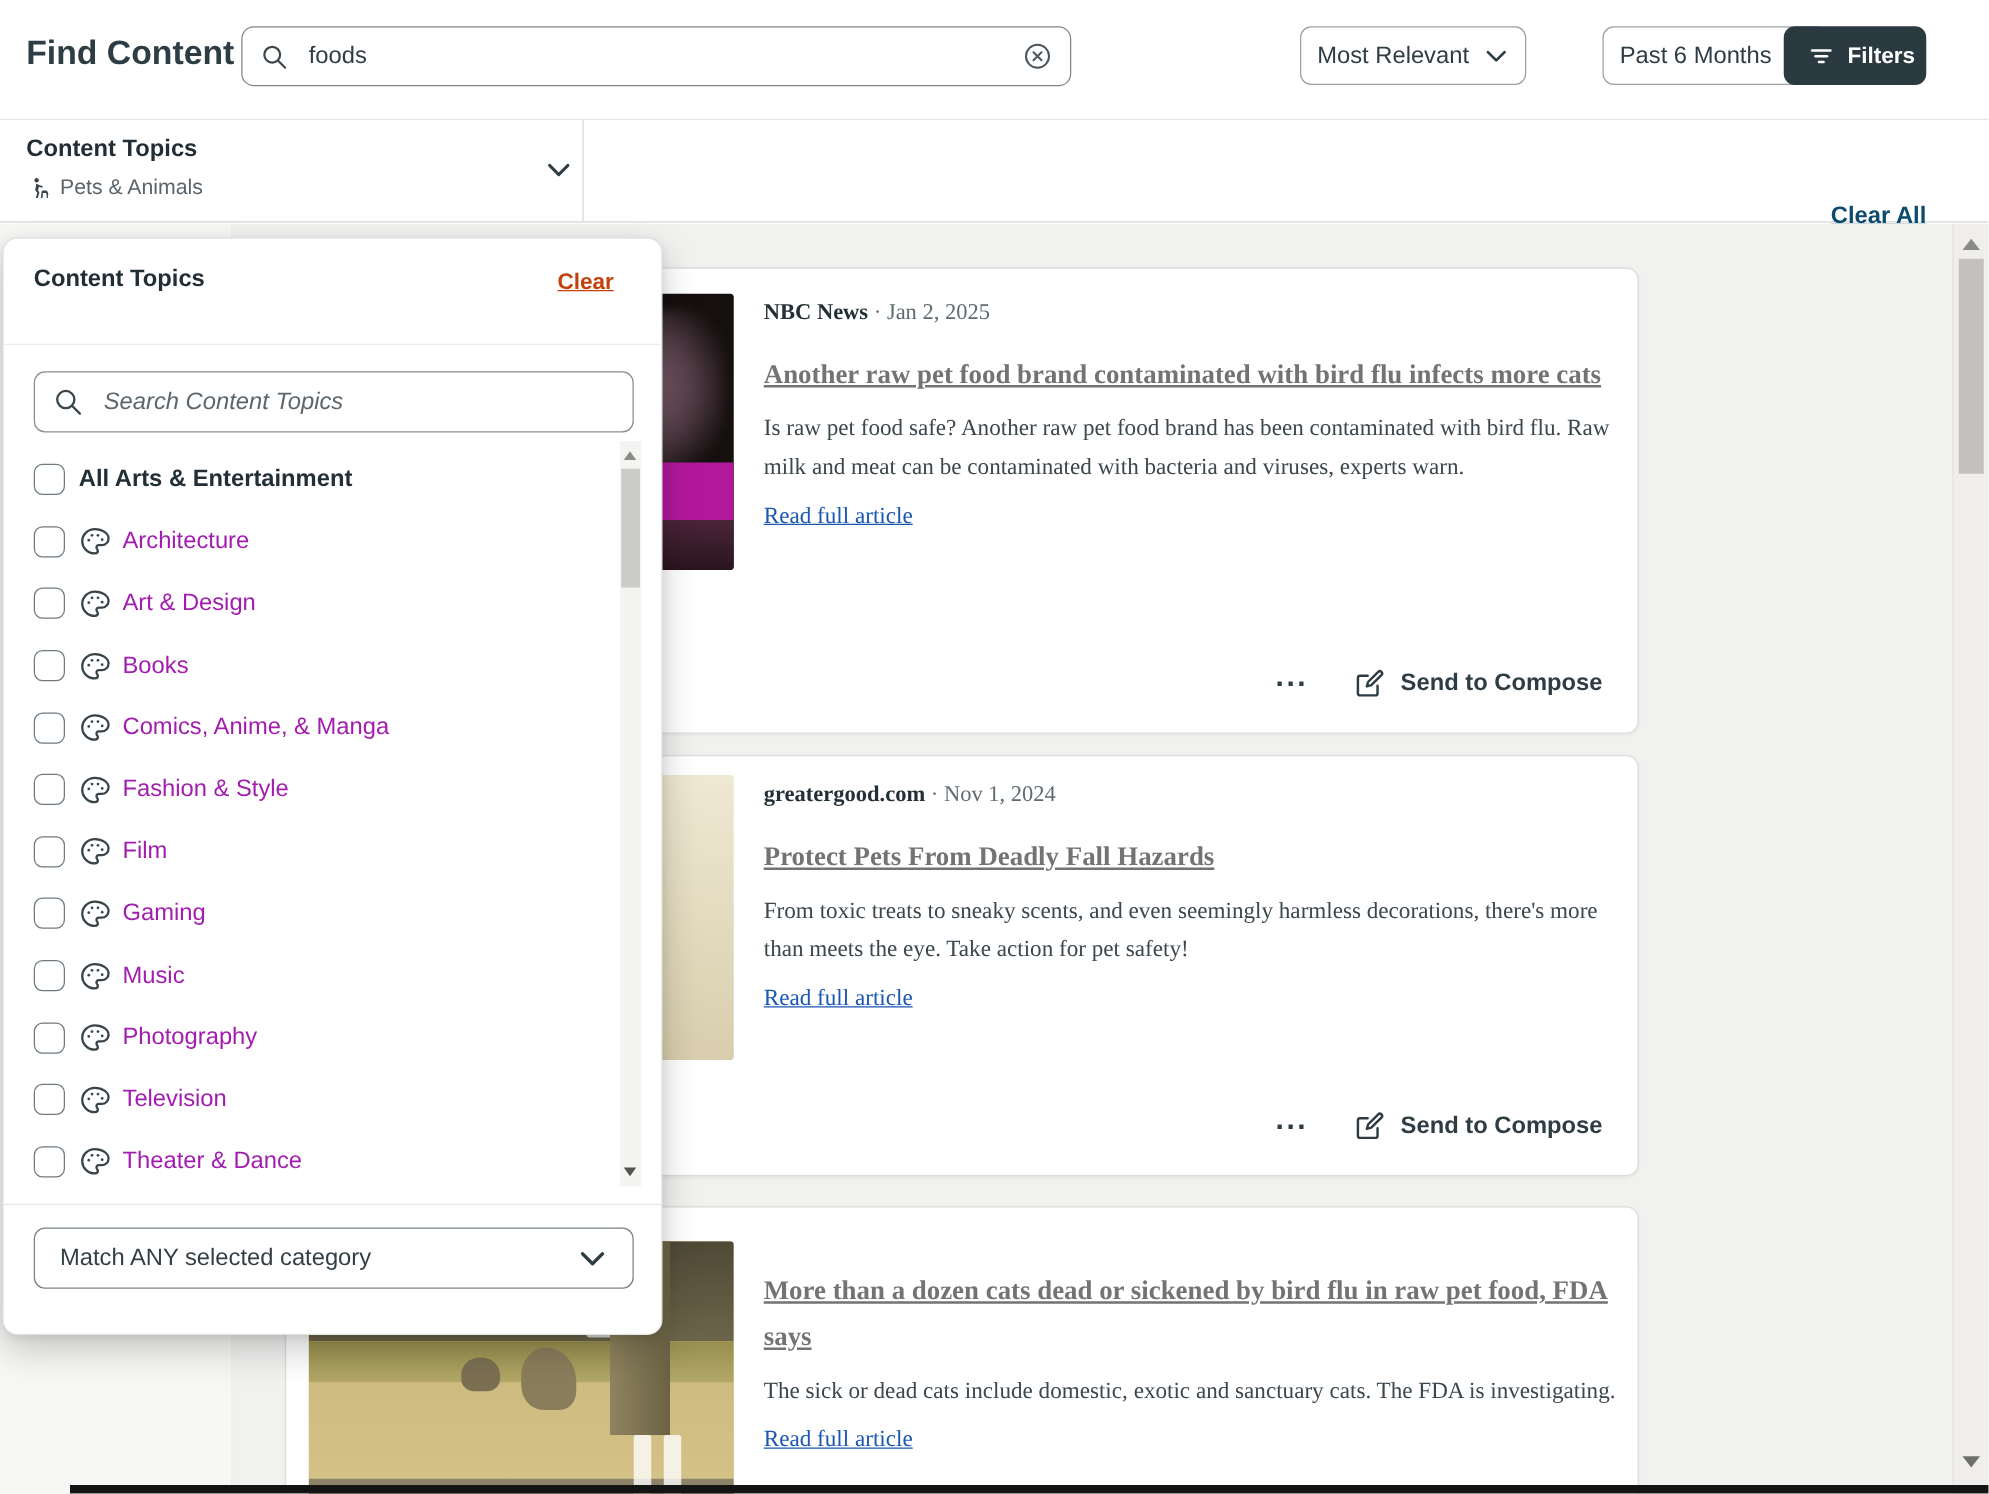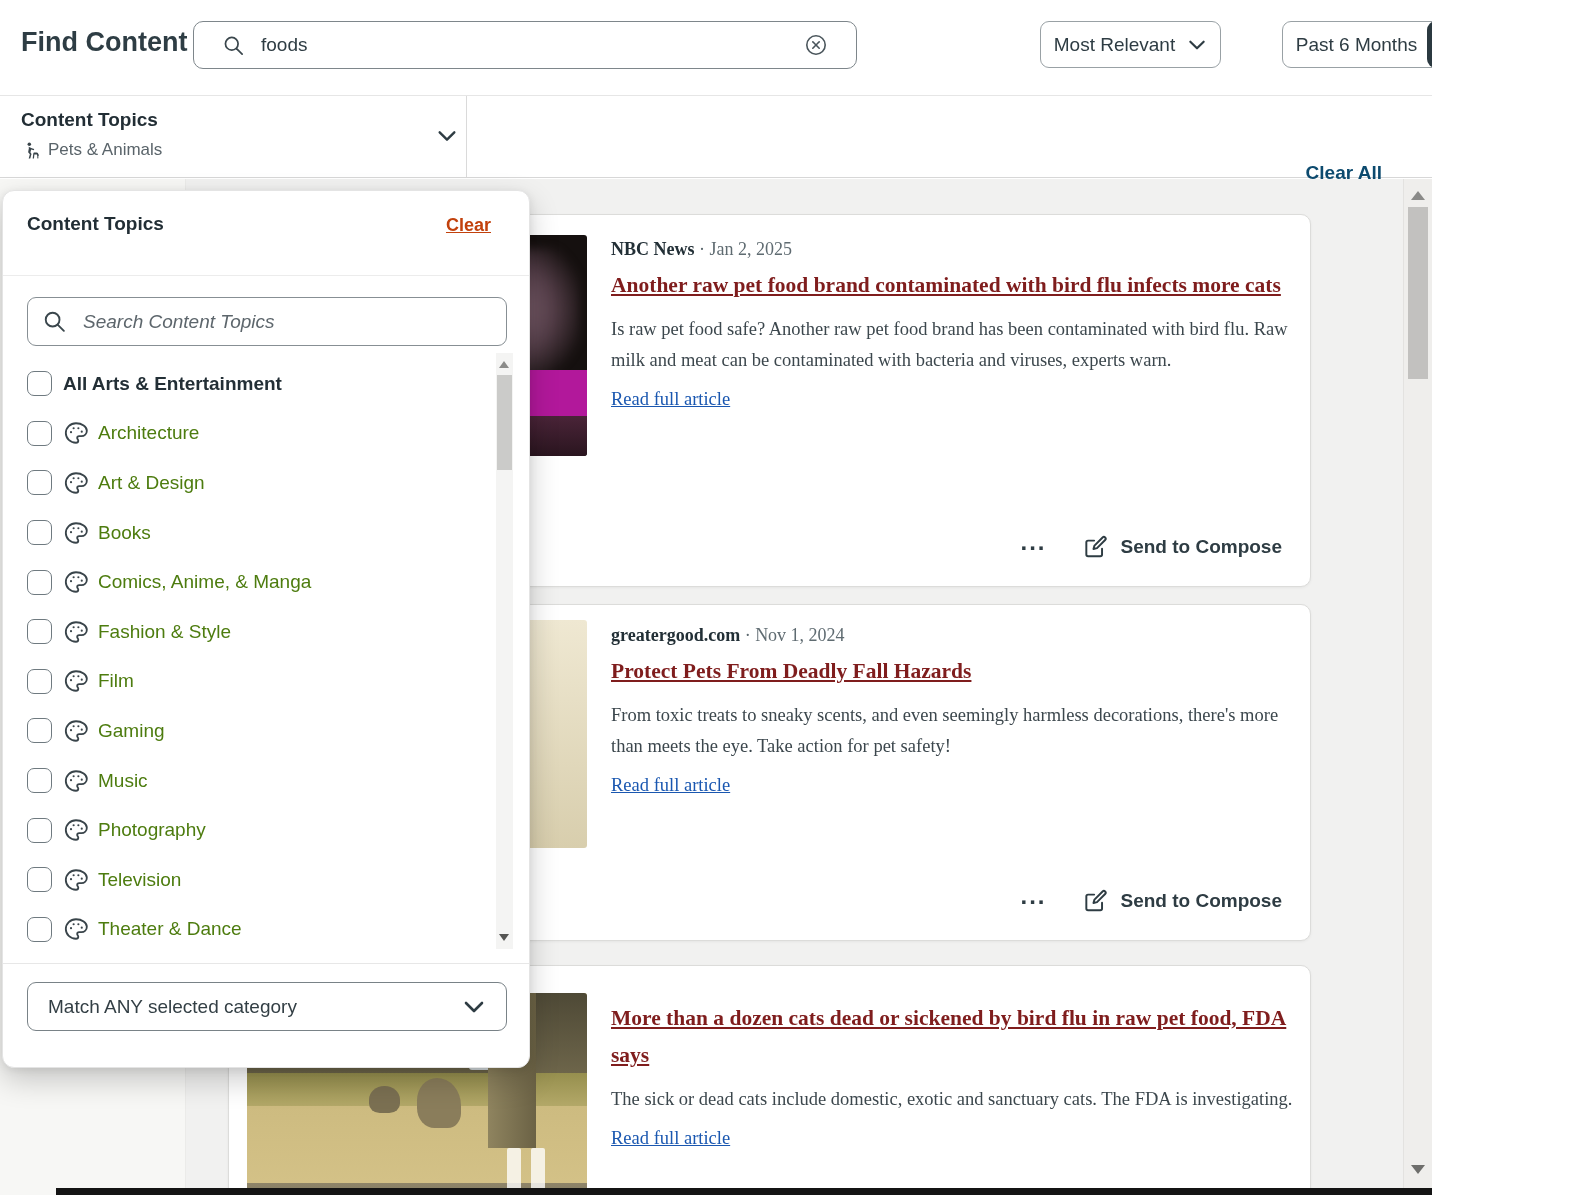--- a/index.html
+++ b/index.html
@@ -1,24 +1,24 @@
 <!DOCTYPE html>
 <html><head>
 <meta charset="utf-8">
 <style>
   html,body{margin:0;padding:0;background:#ffffff;}
-  .screen{position:relative;width:1432px;height:1195px;overflow:hidden;
+  .screen{position:relative;width:1591px;height:1195px;overflow:hidden;
           font-family:"Liberation Sans",sans-serif;color:#2b3940;background:#ffffff;}
   svg{display:block;}
 
   
   .topbar{position:absolute;left:0;top:0;width:100%;height:95px;background:#fff;border-bottom:1px solid #e6e6e6;}
   .page-title{position:absolute;left:21px;top:27px;font-size:27px;font-weight:700;color:#2e3d44;margin:0;}
   .searchbox{position:absolute;left:193px;top:21px;width:664px;height:48px;border:1px solid #7e868b;
-             border-radius:10px;background:#fff;display:flex;align-items:center;box-sizing:border-box;padding:0 28px;}
+             border-radius:10px;background:#fff;display:flex;align-items:center;box-sizing:border-box;padding:0 14px;}
   .searchbox .sicon{color:#3a464c;margin-right:14px;}
   .searchbox input{flex:1;border:none;outline:none;font-size:19px;color:#2e3c43;
                    font-family:"Liberation Sans",sans-serif;background:transparent;}
   .clearx{border:none;background:none;padding:0;cursor:pointer;color:#4a555b;}
 
   .dd{position:absolute;top:21px;height:47px;background:#fff;border:1px solid #99a1a5;border-radius:9px;
       display:flex;align-items:center;justify-content:center;gap:12px;font-size:19px;color:#2e3c43;
       font-family:"Liberation Sans",sans-serif;cursor:pointer;box-sizing:border-box;}
   .dd-sort{left:1040px;width:181px;}
   .dd-time{left:1234px;width:181px;margin-left:48px;}
@@ -68,21 +68,21 @@
   .t3-trunk{position:absolute;left:71%;top:0;width:14%;height:62%;background:linear-gradient(90deg,#8f845f,#6b6245);}
   .t3-dog1{position:absolute;left:36%;top:37%;width:9%;height:11%;background:#7b7052;border-radius:50% 50% 35% 35%;}
   .t3-dog2{position:absolute;left:50%;top:34%;width:13%;height:20%;background:#8a7d5b;border-radius:45% 55% 30% 40%;}
   .t3-bar1,.t3-bar2{position:absolute;top:62%;width:4.2%;height:36%;background:rgba(255,255,255,.78);border-radius:2px;}
   .t3-bar1{left:76.5%;} .t3-bar2{left:83.5%;}
 
   .card-body{position:absolute;left:382px;width:690px;font-family:Liberation Serif, serif;}
   .cb1{top:24px;} .cb2{top:20px;} .cb3{top:27px;}
   .meta{font-size:18px;color:#5f6b71;}
   .meta .src{font-weight:700;color:#222f36;}
-  .a-title{display:block;margin-top:7px;font-size:21.5px;font-weight:700;color:#7f1d1d;line-height:37px;
+  .a-title{display:block;margin-top:21px;font-size:21.5px;font-weight:700;color:#737373;line-height:37px;
            text-decoration:underline;cursor:pointer;}
   .a-desc{margin:10px 0 0 0;font-size:18.5px;color:#3c474d;line-height:31px;}
   .a-read{display:inline-block;margin-top:13px;font-size:18.5px;color:#1a57b0;text-decoration:underline;cursor:pointer;}
   .actions{position:absolute;right:28px;bottom:26px;display:flex;align-items:center;gap:34px;}
   .more-btn{border:none;background:none;font-size:24px;font-weight:700;letter-spacing:2px;color:#2e3c43;
             cursor:pointer;line-height:10px;padding:0 2px 10px 2px;font-family:"Liberation Sans",sans-serif;}
   .send-btn{border:none;background:none;display:flex;align-items:center;gap:12px;font-size:19px;font-weight:700;
             color:#2e3c43;cursor:pointer;font-family:"Liberation Sans",sans-serif;padding:0;}
 
   
@@ -104,21 +104,21 @@
   .pn-search .sicon{color:#3a464c;margin-right:14px;}
   .pn-search input{flex:1;border:none;outline:none;font-size:19px;color:#737373;background:transparent;
                    font-family:"Liberation Sans",sans-serif;}
   .pn-search input::placeholder{font-style:italic;color:#5d666c;opacity:1;}
   .pn-list{position:absolute;left:0;top:162px;width:100%;height:596px;overflow:hidden;}
   .row{display:flex;align-items:center;height:49.6px;padding-left:24px;cursor:pointer;}
   .row:first-child{padding-top:6px;}
   .cbx{width:25px;height:25px;border:1.6px solid #6f7a80;border-radius:7px;background:#fff;box-sizing:border-box;
        margin-right:11px;flex:none;cursor:pointer;}
   .row .ticon{color:#39444a;margin-right:9px;flex:none;}
-  .tlabel{font-size:19px;color:#4d7c0f;}
+  .tlabel{font-size:19px;color:#a21caf;}
   .row-bold .tlabel{font-weight:700;color:#232f36;}
   .pn-scroll{position:absolute;right:16px;top:162px;width:17px;height:596px;background:#f4f4f3;}
   .pn-up{position:absolute;left:3px;top:8px;width:0;height:0;border-left:5.5px solid transparent;border-right:5.5px solid transparent;border-bottom:7px solid #8b8b89;cursor:pointer;}
   .pn-thumb{position:absolute;left:1px;top:22px;width:15px;height:95px;background:#cbcbc9;cursor:grab;}
   .pn-dn{position:absolute;left:3px;bottom:8px;width:0;height:0;border-left:5.5px solid transparent;border-right:5.5px solid transparent;border-top:7px solid #555553;cursor:pointer;}
   .pn-div2{position:absolute;left:0;right:0;top:772px;height:1px;background:#e7e7e7;}
   .pn-select{position:absolute;left:24px;top:791px;width:480px;height:49px;border:1px solid #798287;border-radius:9px;
              display:flex;align-items:center;box-sizing:border-box;padding:0 20px;font-size:19px;color:#333f45;
              cursor:pointer;background:#fff;}
   .pn-select .chev{margin-left:auto;color:#2e3c43;}

